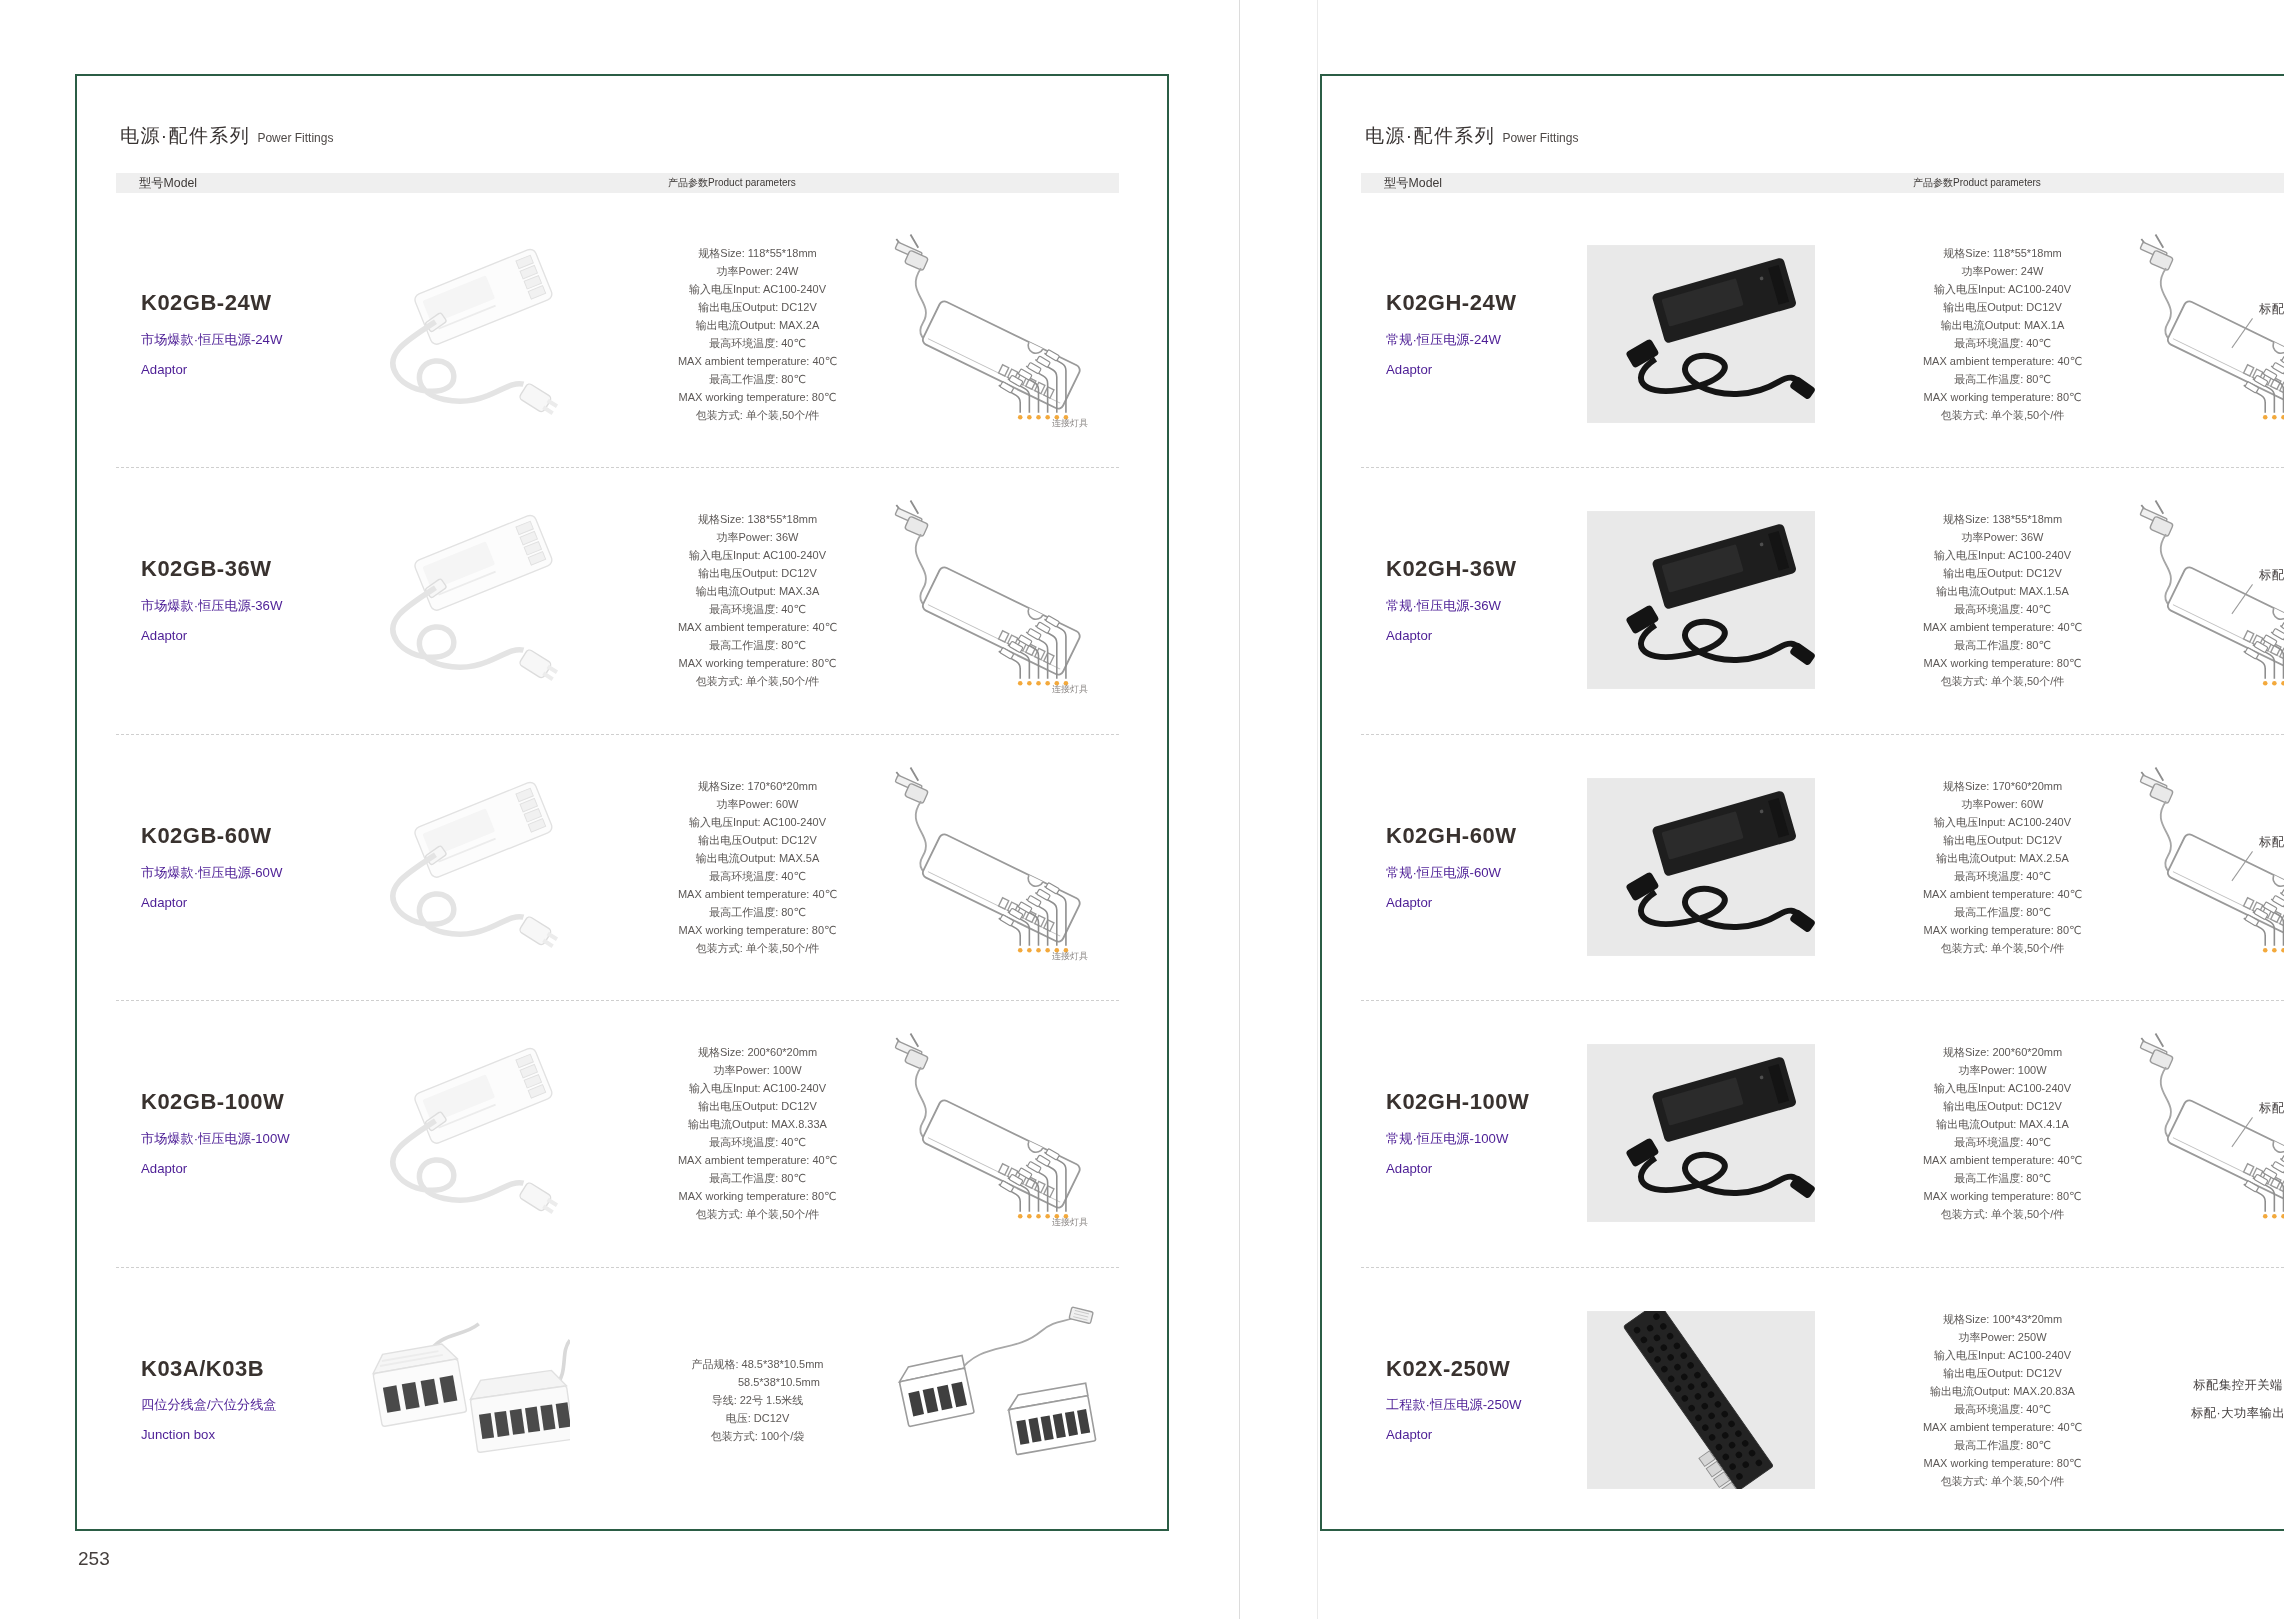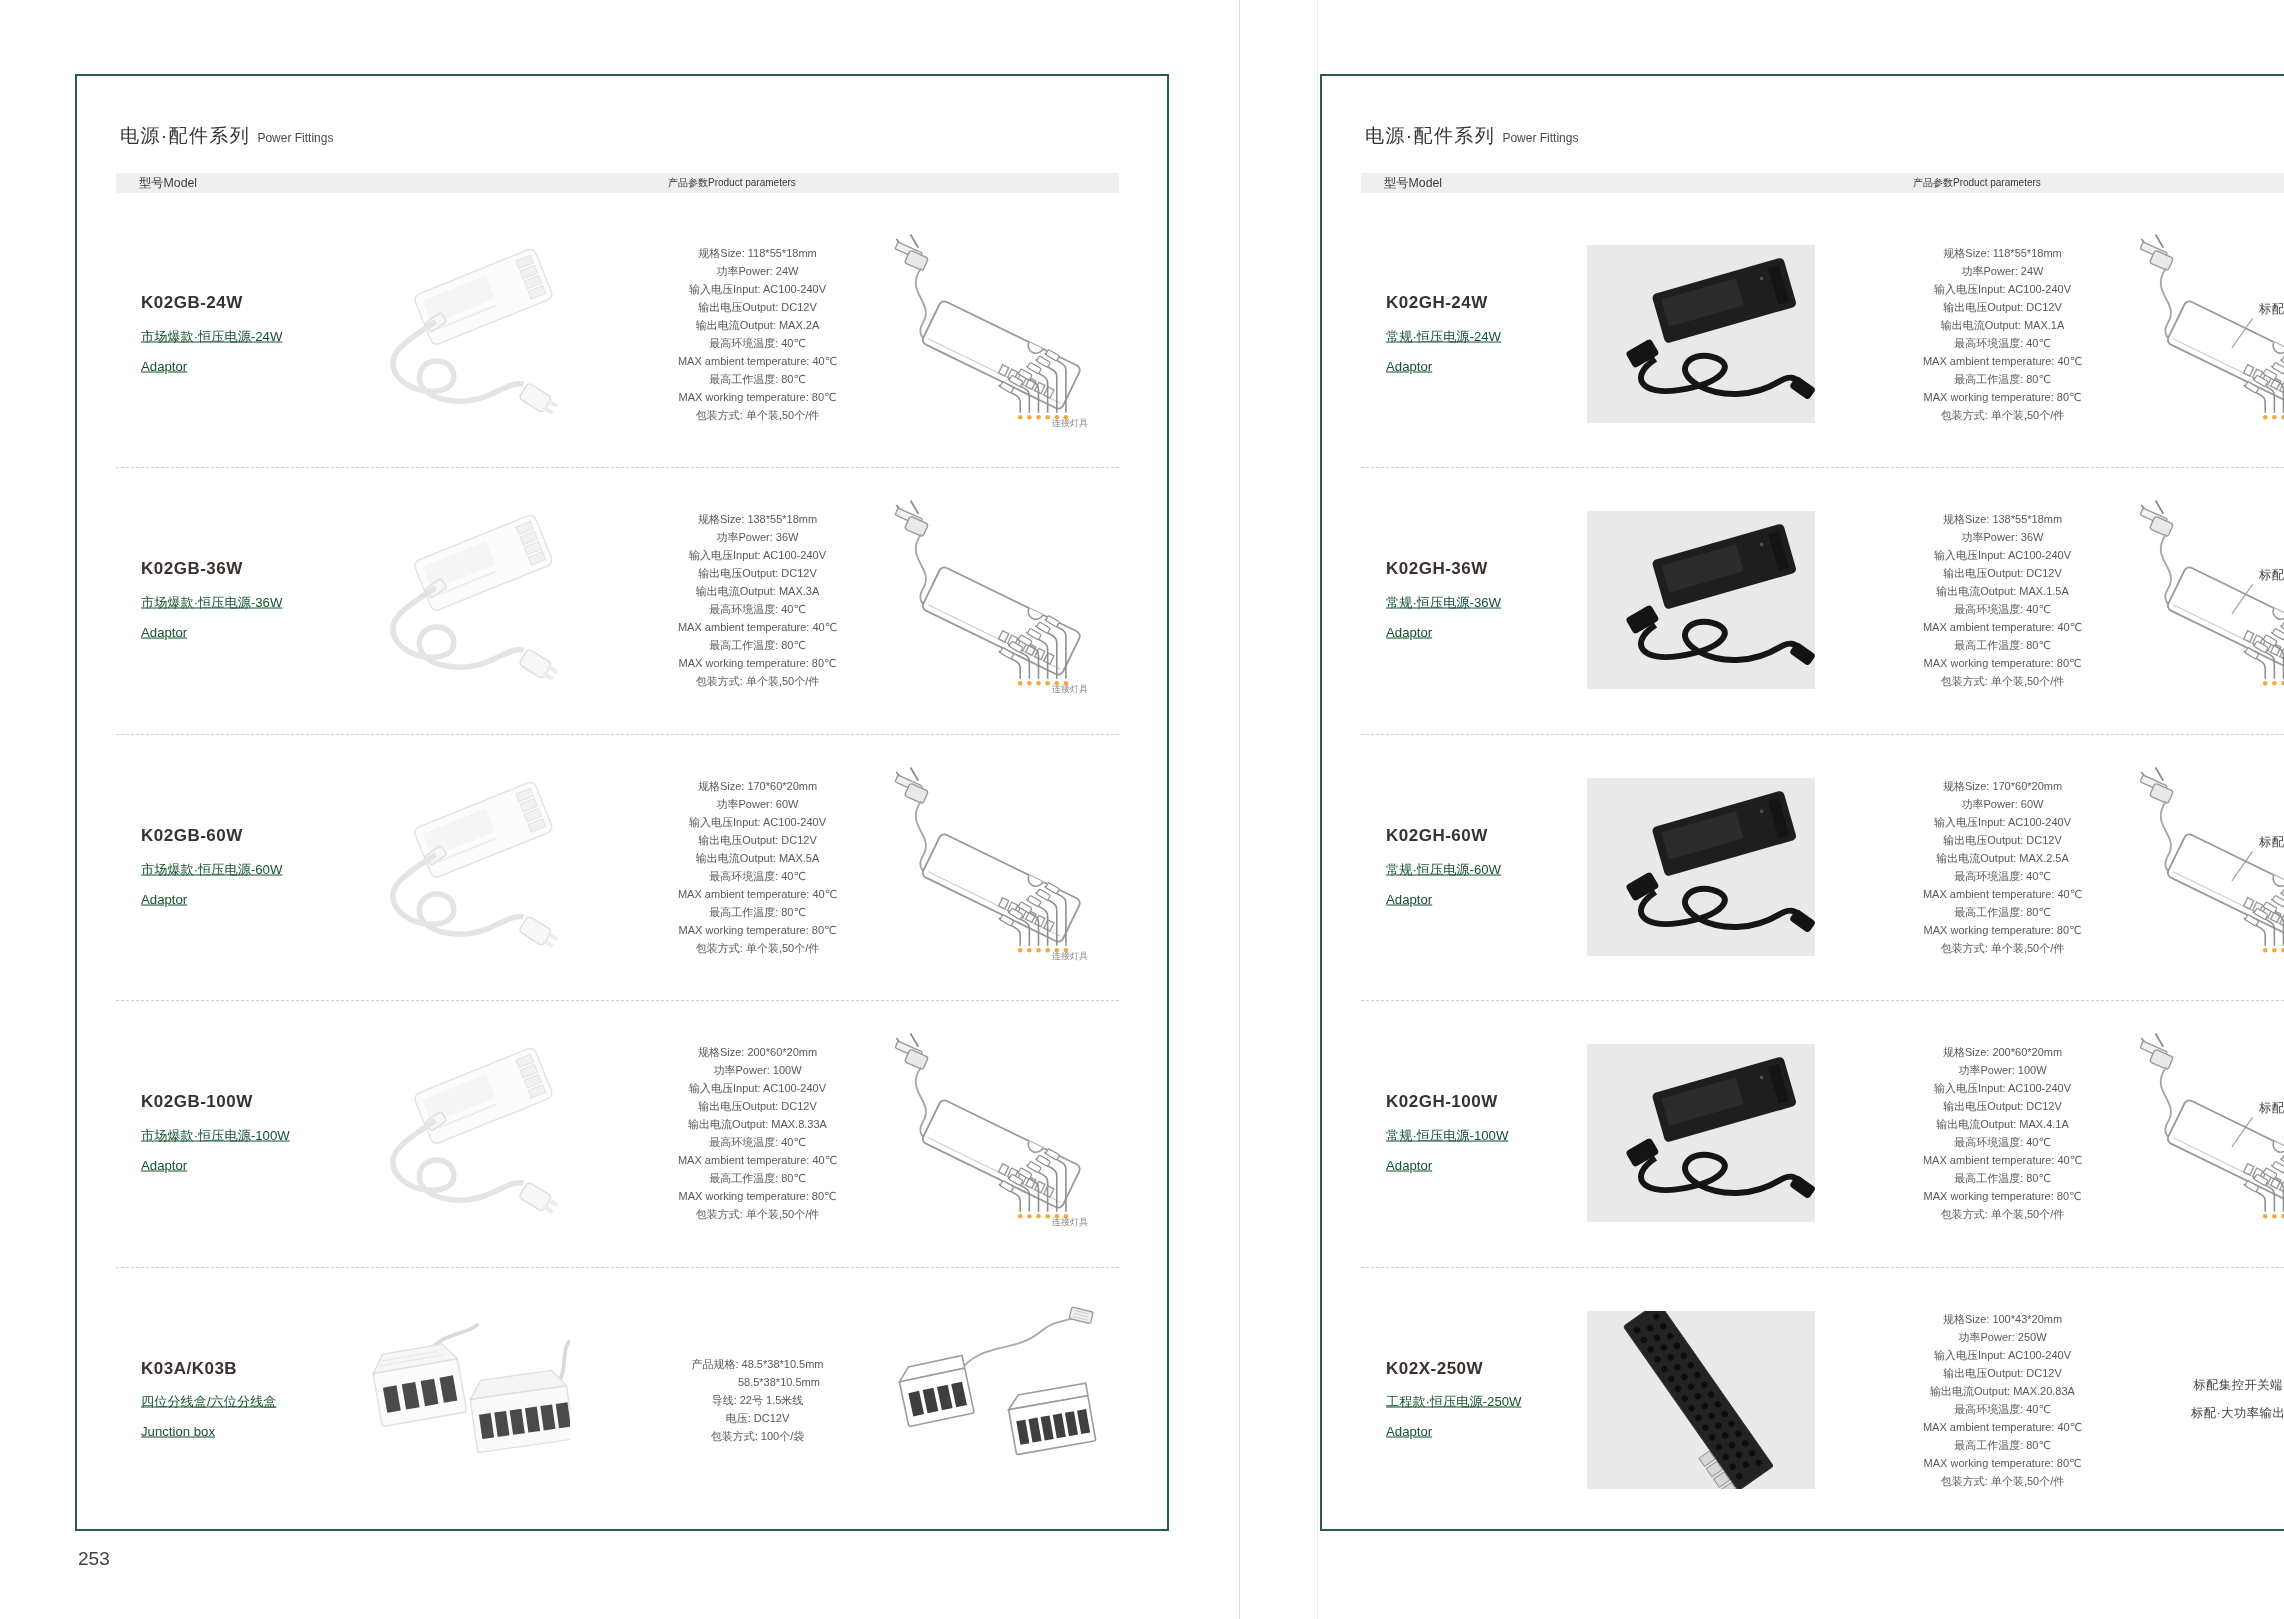--- a/index.html
+++ b/index.html
@@ -24,22 +24,22 @@
   .band .h-params { position:absolute; left:520px; top:50%; transform:translateY(-50%); font-size:10px; color:#3e3a38;margin-left:32px; }
 
   .rows { position:absolute; left:0; top:125px; width:1089px; height:1332px; }
   .sep  { position:absolute; left:39px; width:1003px; height:0; border-top:0.9px dashed #cfcfcf; }
   .sep.s1{top:266px}.sep.s2{top:533px}.sep.s3{top:799px}.sep.s4{top:1066px}
 
   .row { position:absolute; left:0; width:100%; height:266px; }
   .row.r0{top:0}.row.r1{top:266px}.row.r2{top:533px}.row.r3{top:799px}.row.r4{top:1065px;height:267px}
 
   .namecol { position:absolute; left:64px; top:50%; transform:translateY(-50%); width:215px; }
-  .model { font-size:17px; font-weight:bold; color:#39322f; letter-spacing:0.5px; white-space:nowrap; }
-  .sub   { margin-top:13.7px; font-size:13.2px; color:#14532d; line-height:1.45; white-space:nowrap;text-decoration:underline; }
+  .model { font-size:22px; font-weight:bold; color:#39322f; letter-spacing:0.5px; white-space:nowrap; }
+  .sub   { margin-top:13.7px; font-size:13.2px; color:#4c1d95; line-height:1.45; white-space:nowrap; }
   .type  { margin-top:11px; }
 
   .photocol { position:absolute; left:265px; top:50%; transform:translateY(-50%); width:228px; height:178px; }
   .photocol svg { width:228px; height:178px; display:block; }
 
   .speccol { position:absolute; left:573px; top:50%; transform:translateY(-50%); width:215px;
              font-size:11px; line-height:18px; color:#5c5856; white-space:pre-wrap;text-align:center; }
 
   .diagcol { position:absolute; left:790px; top:50%; transform:translateY(-50%); width:256px; height:201px; }
   .diagcol svg.diag { width:247px; height:192px; display:block; }

